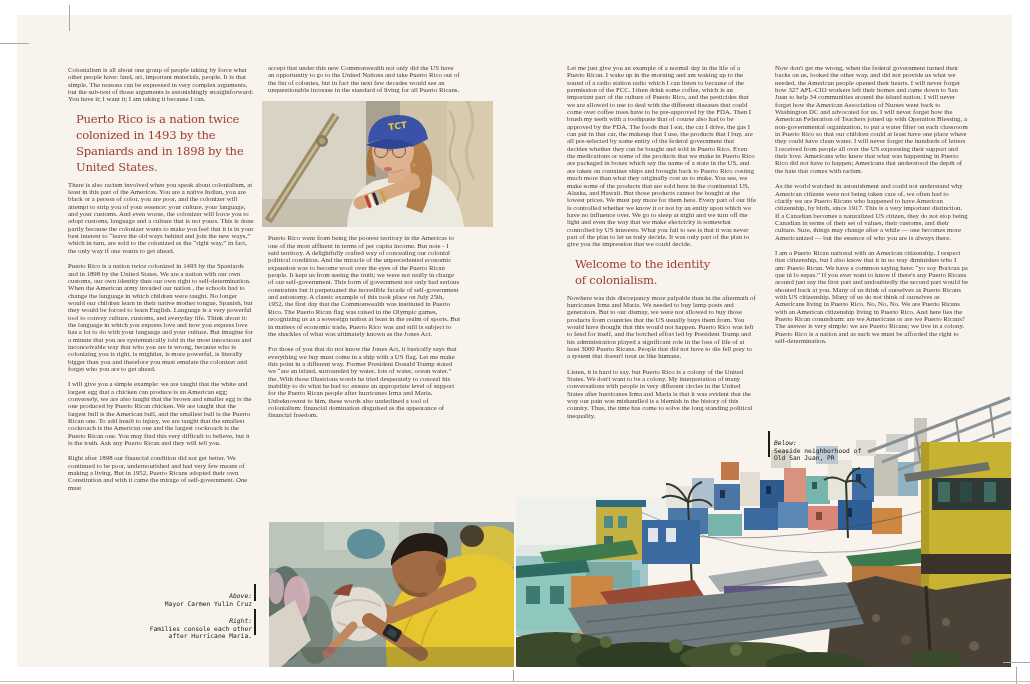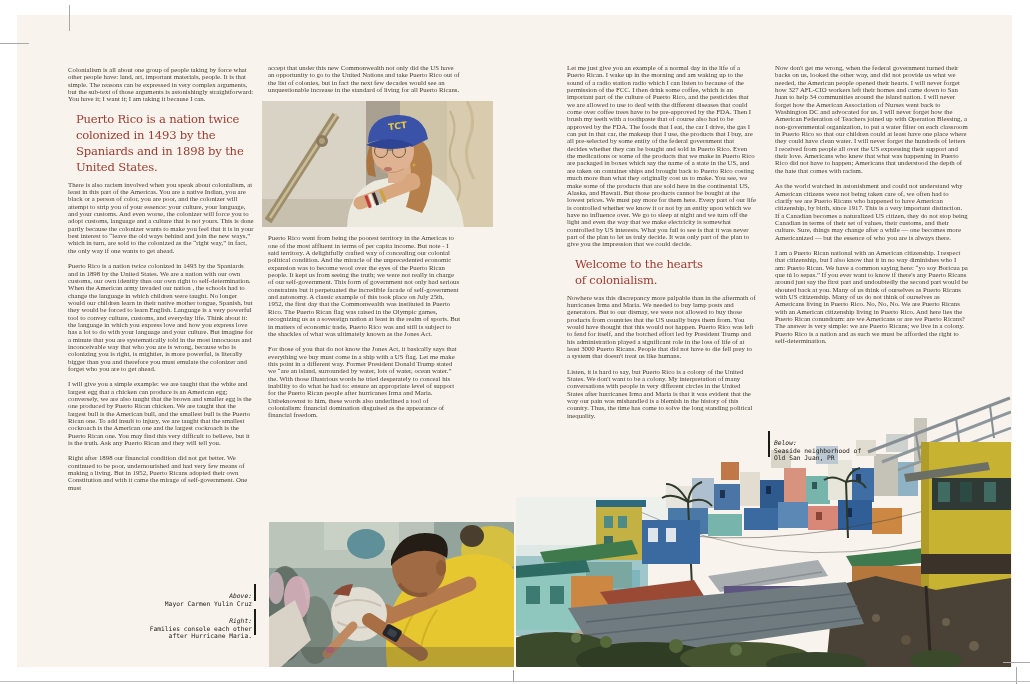--- a/index.html
+++ b/index.html
@@ -105,21 +105,21 @@
       </g>
       <circle cx="152" cy="64" r="1.6" fill="#caa43c"></circle>
     </svg>
 
     <p class="body">Puerto Rico went from being the poorest territory in the Americas to one of the most affluent in terms of per capita income. But note - I said territory. A delightfully crafted way of concealing our colonial political condition. And the miracle of the unprecedented economic expansion was to become wool over the eyes of the Puerto Rican people. It kept us from seeing the truth; we were not really in charge of our self-government. This form of government not only had serious constraints but it perpetuated the incredible facade of self-government and autonomy. A classic example of this took place on July 25th, 1952, the first day that the Commonwealth was instituted in Puerto Rico. The Puerto Rican flag was raised in the Olympic games, recognizing us as a sovereign nation at least in the realm of sports. But in matters of economic trade, Puerto Rico was and still is subject to the shackles of what was ultimately known as the Jones Act.</p>
     <p class="body">For those of you that do not know the Jones Act, it basically says that everything we buy must come in a ship with a US flag. Let me make this point in a different way. Former President Donald Trump stated we “are an island, surrounded by water, lots of water, ocean water.” the. With those illustrious words he tried desperately to conceal his inability to do what he had to: ensure an appropriate level of support for the Puerto Rican people after hurricanes Irma and Maria. Unbeknownst to him, these words also underlined a tool of colonialism: financial domination disguised as the appearance of financial freedom.</p>
   </div>
 
   <div class="col col3">
     <p class="body">Let me just give you an example of a normal day in the life of a Puerto Rican. I wake up in the morning and am waking up to the sound of a radio station radio which I can listen to because of the permission of the FCC. I then drink some coffee, which is an important part of the culture of Puerto Rico, and the pesticides that we are allowed to use to deal with the different diseases that could come over coffee trees have to be pre-approved by the FDA. Then I brush my teeth with a toothpaste that of course also had to be approved by the FDA. The foods that I eat, the car I drive, the gas I can put in that car, the makeup that I use, the products that I buy, are all pre-selected by some entity of the federal government that decides whether they can be bought and sold in Puerto Rico. Even the medications or some of the products that we make in Puerto Rico are packaged in boxes which say the name of a state in the US, and are taken on container ships and brought back to Puerto Rico costing much more than what they originally cost us to make. You see, we make some of the products that are sold here in the continental US, Alaska, and Hawaii. But those products cannot be bought at the lowest prices.  We must pay more for them here. Every part of our life is controlled whether we know it or not by an entity upon which we have no influence over. We go to sleep at night and we turn off the light and even the way that we make electricity is somewhat controlled by US interests. What you fail to see is that it was never part of the plan to let us truly decide. It was only part of the plan to give you the impression that we could decide.</p>
-    <h2 class="head">Welcome to the hearts
+    <h2 class="head">Welcome to the identity
 of colonialism.</h2>
     <p class="body">Nowhere was this discrepancy more palpable than in the aftermath of hurricanes Irma and Maria. We needed to buy lamp posts and generators. But to our dismay, we were not allowed to buy those products from countries that the US usually buys them from. You would have thought that this would not happen. Puerto Rico was left to fend for itself, and the botched effort led by President Trump and his administration played a significant role in the loss of life of at least 3000 Puerto Ricans. People that did not have to die fell prey to a system that doesn't treat us like humans.</p>
     <p class="body">Listen, it is hard to say, but Puerto Rico is a colony of the United States. We don't want to be a colony. My interpretation of many conversations with people in very different circles in the United States after hurricanes Irma and Maria is that it was evident that the way our pain was mishandled is a blemish in the history of this country. Thus, the time has come to solve the long standing political inequality.</p>
   </div>
 
   <div class="col col4">
     <p class="body">Now don't get me wrong, when the federal government turned their backs on us, looked the other way, and did not provide us what we needed, the American people opened their hearts. I will never forget how 327 AFL-CIO workers left their homes and came down to San Juan to help 34 communities around the island nation. I will never forget how the American Association of Nurses went back to Washington DC and advocated for us. I will never forget how the American Federation of Teachers joined up with Operation Blessing, a non-governmental organization, to put a water filter on each classroom in Puerto Rico so that our children could at least have one place where they could have clean water. I will never forget the hundreds of letters I received from people all over the US expressing their support and their love. Americans who knew that what was happening in Puerto Rico did not have to happen; Americans that understood the depth of the hate that comes with racism.</p>
     <p class="body">As the world watched in astonishment and could not understand why American citizens were not being taken care of, we often had to clarify we are Puerto Ricans who happened to have American citizenship, by birth, since 1917. This is a very important distinction. If a Canadian becomes a naturalized US citizen, they do not stop being Canadian in terms of their set of values, their customs, and their culture. Sure, things may change after a while — one becomes more Americanized — but the essence of who you are is always there.</p>
     <p class="body">I am a Puerto Rican national with an American citizenship. I respect that citizenship, but I also know that it in no way diminishes who I am: Puerto Rican. We have a common saying here: “yo soy Boricua pa que tú lo sepas.” If you ever want to know if there's any Puerto Ricans around just say the first part and undoubtedly the second part would be shouted back at you. Many of us think of ourselves as Puerto Ricans with US citizenship. Many of us do not think of ourselves as Americans living in Puerto Rico. No, No, No. We are Puerto Ricans with an American citizenship living in Puerto Rico. And here lies the Puerto Rican conundrum: are we Americans or are we Puerto Ricans? The answer is very simple: we are Puerto Ricans; we live in a colony. Puerto Rico is a nation and as such we must be afforded the right to self-determination.</p>
   </div>

